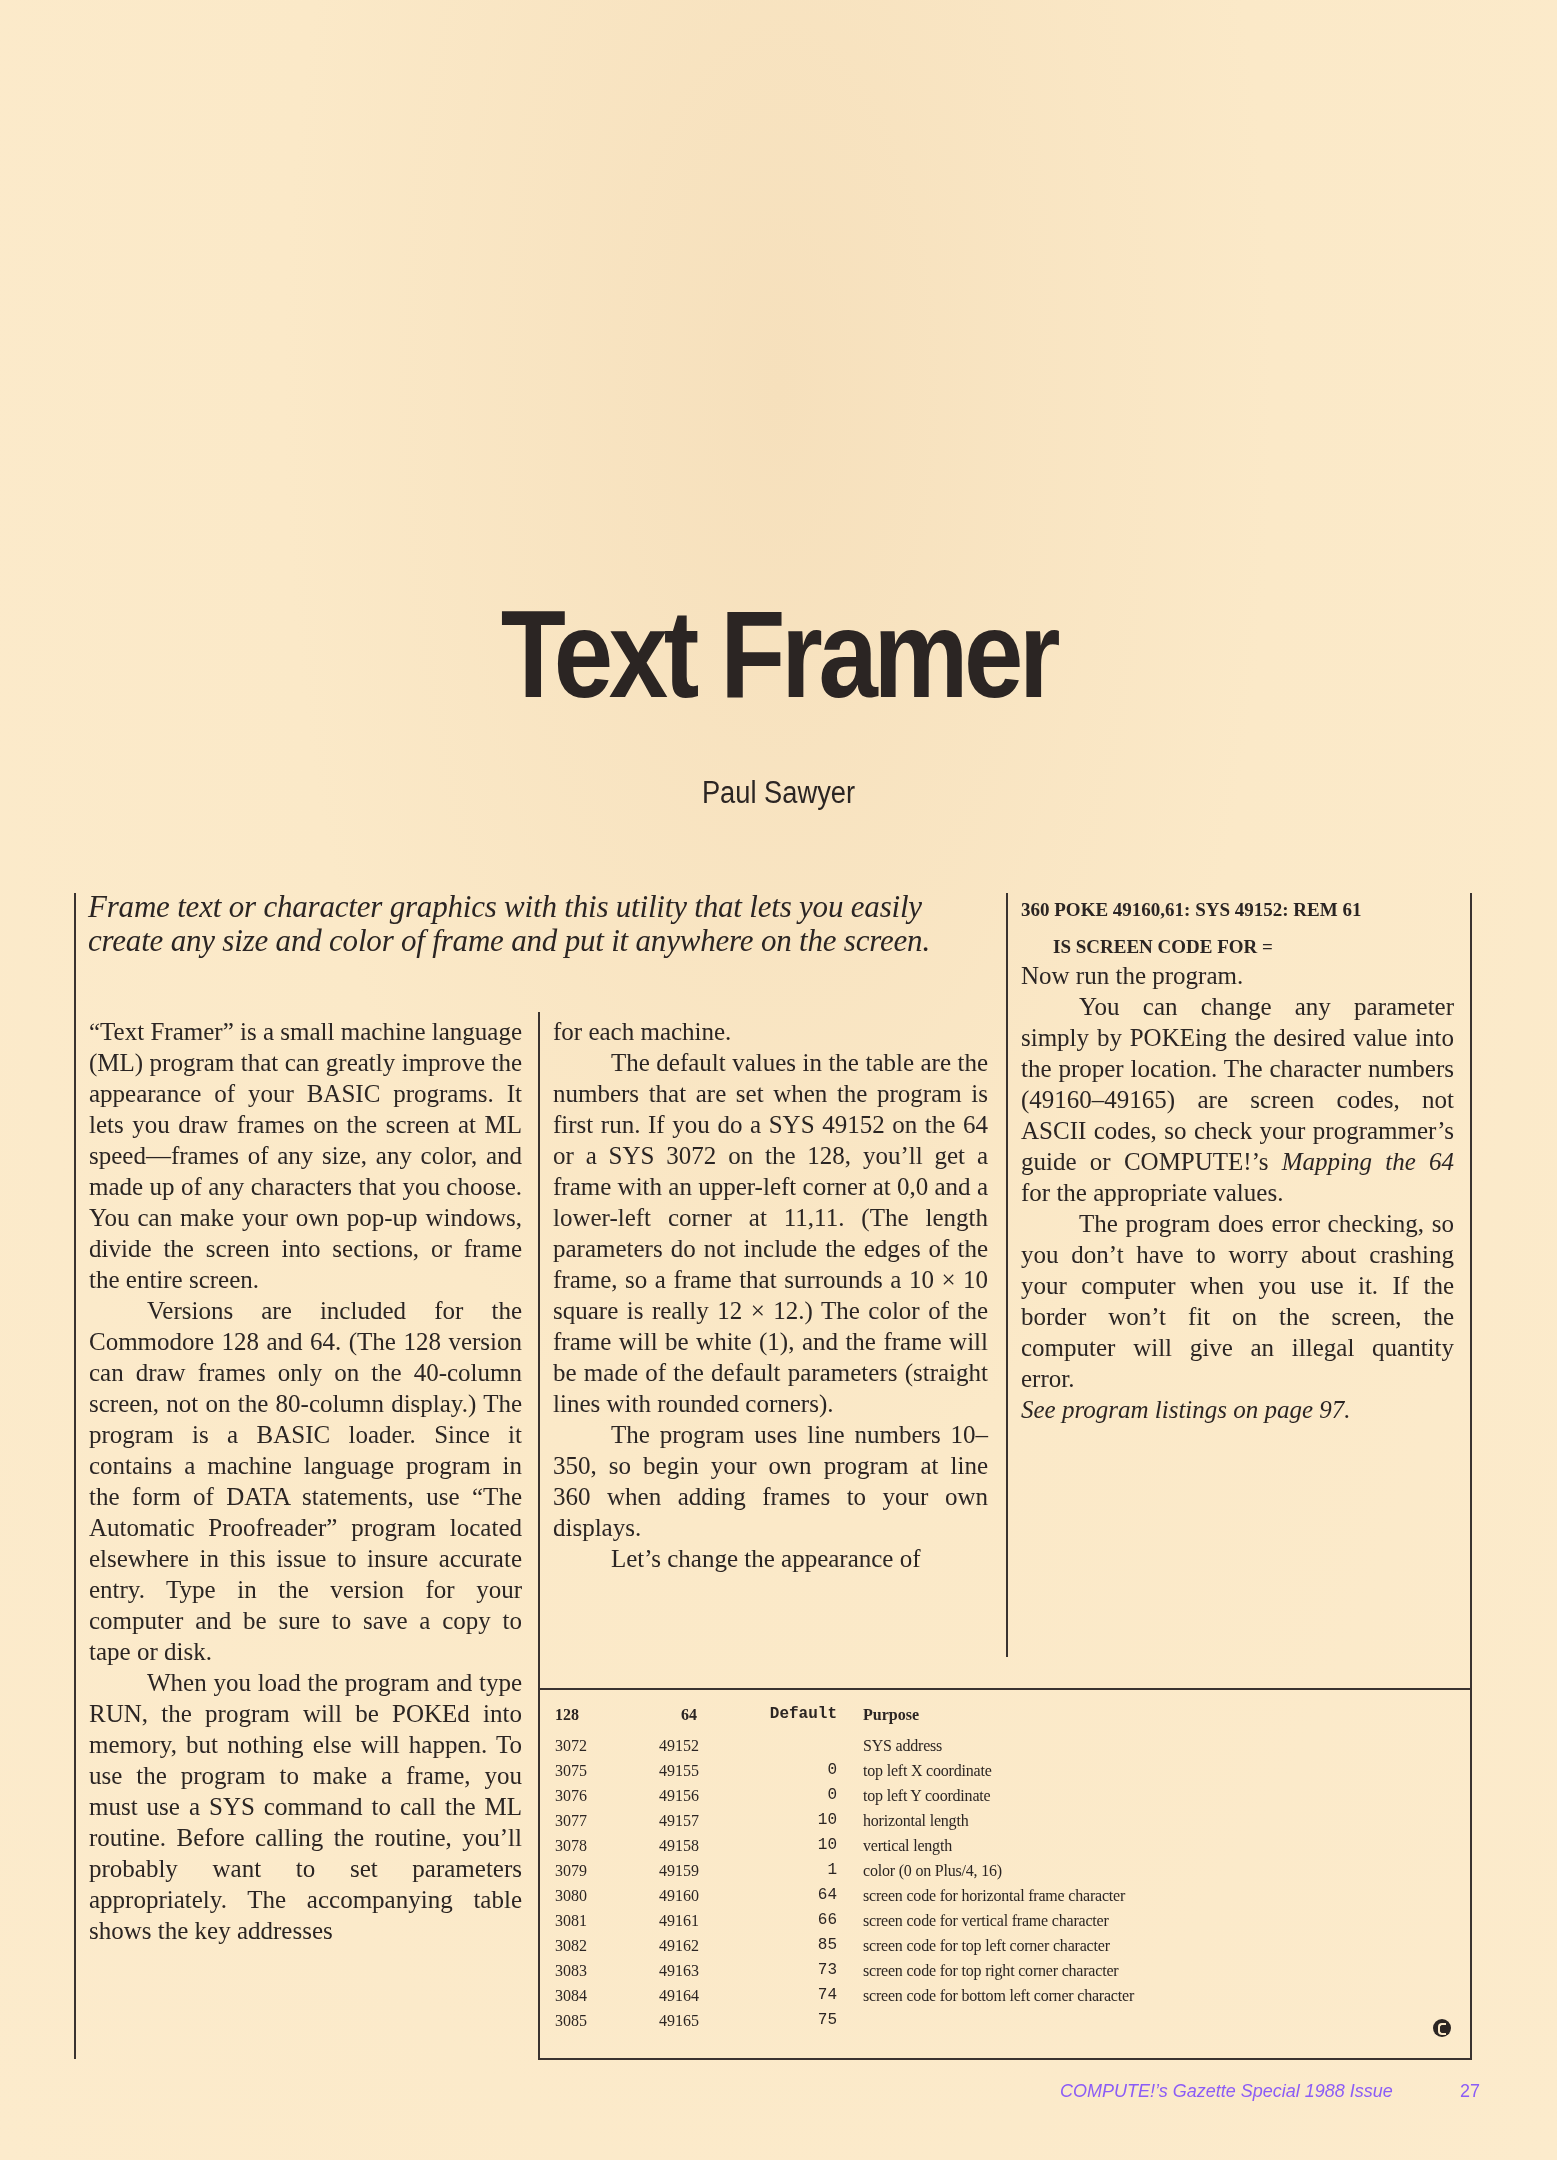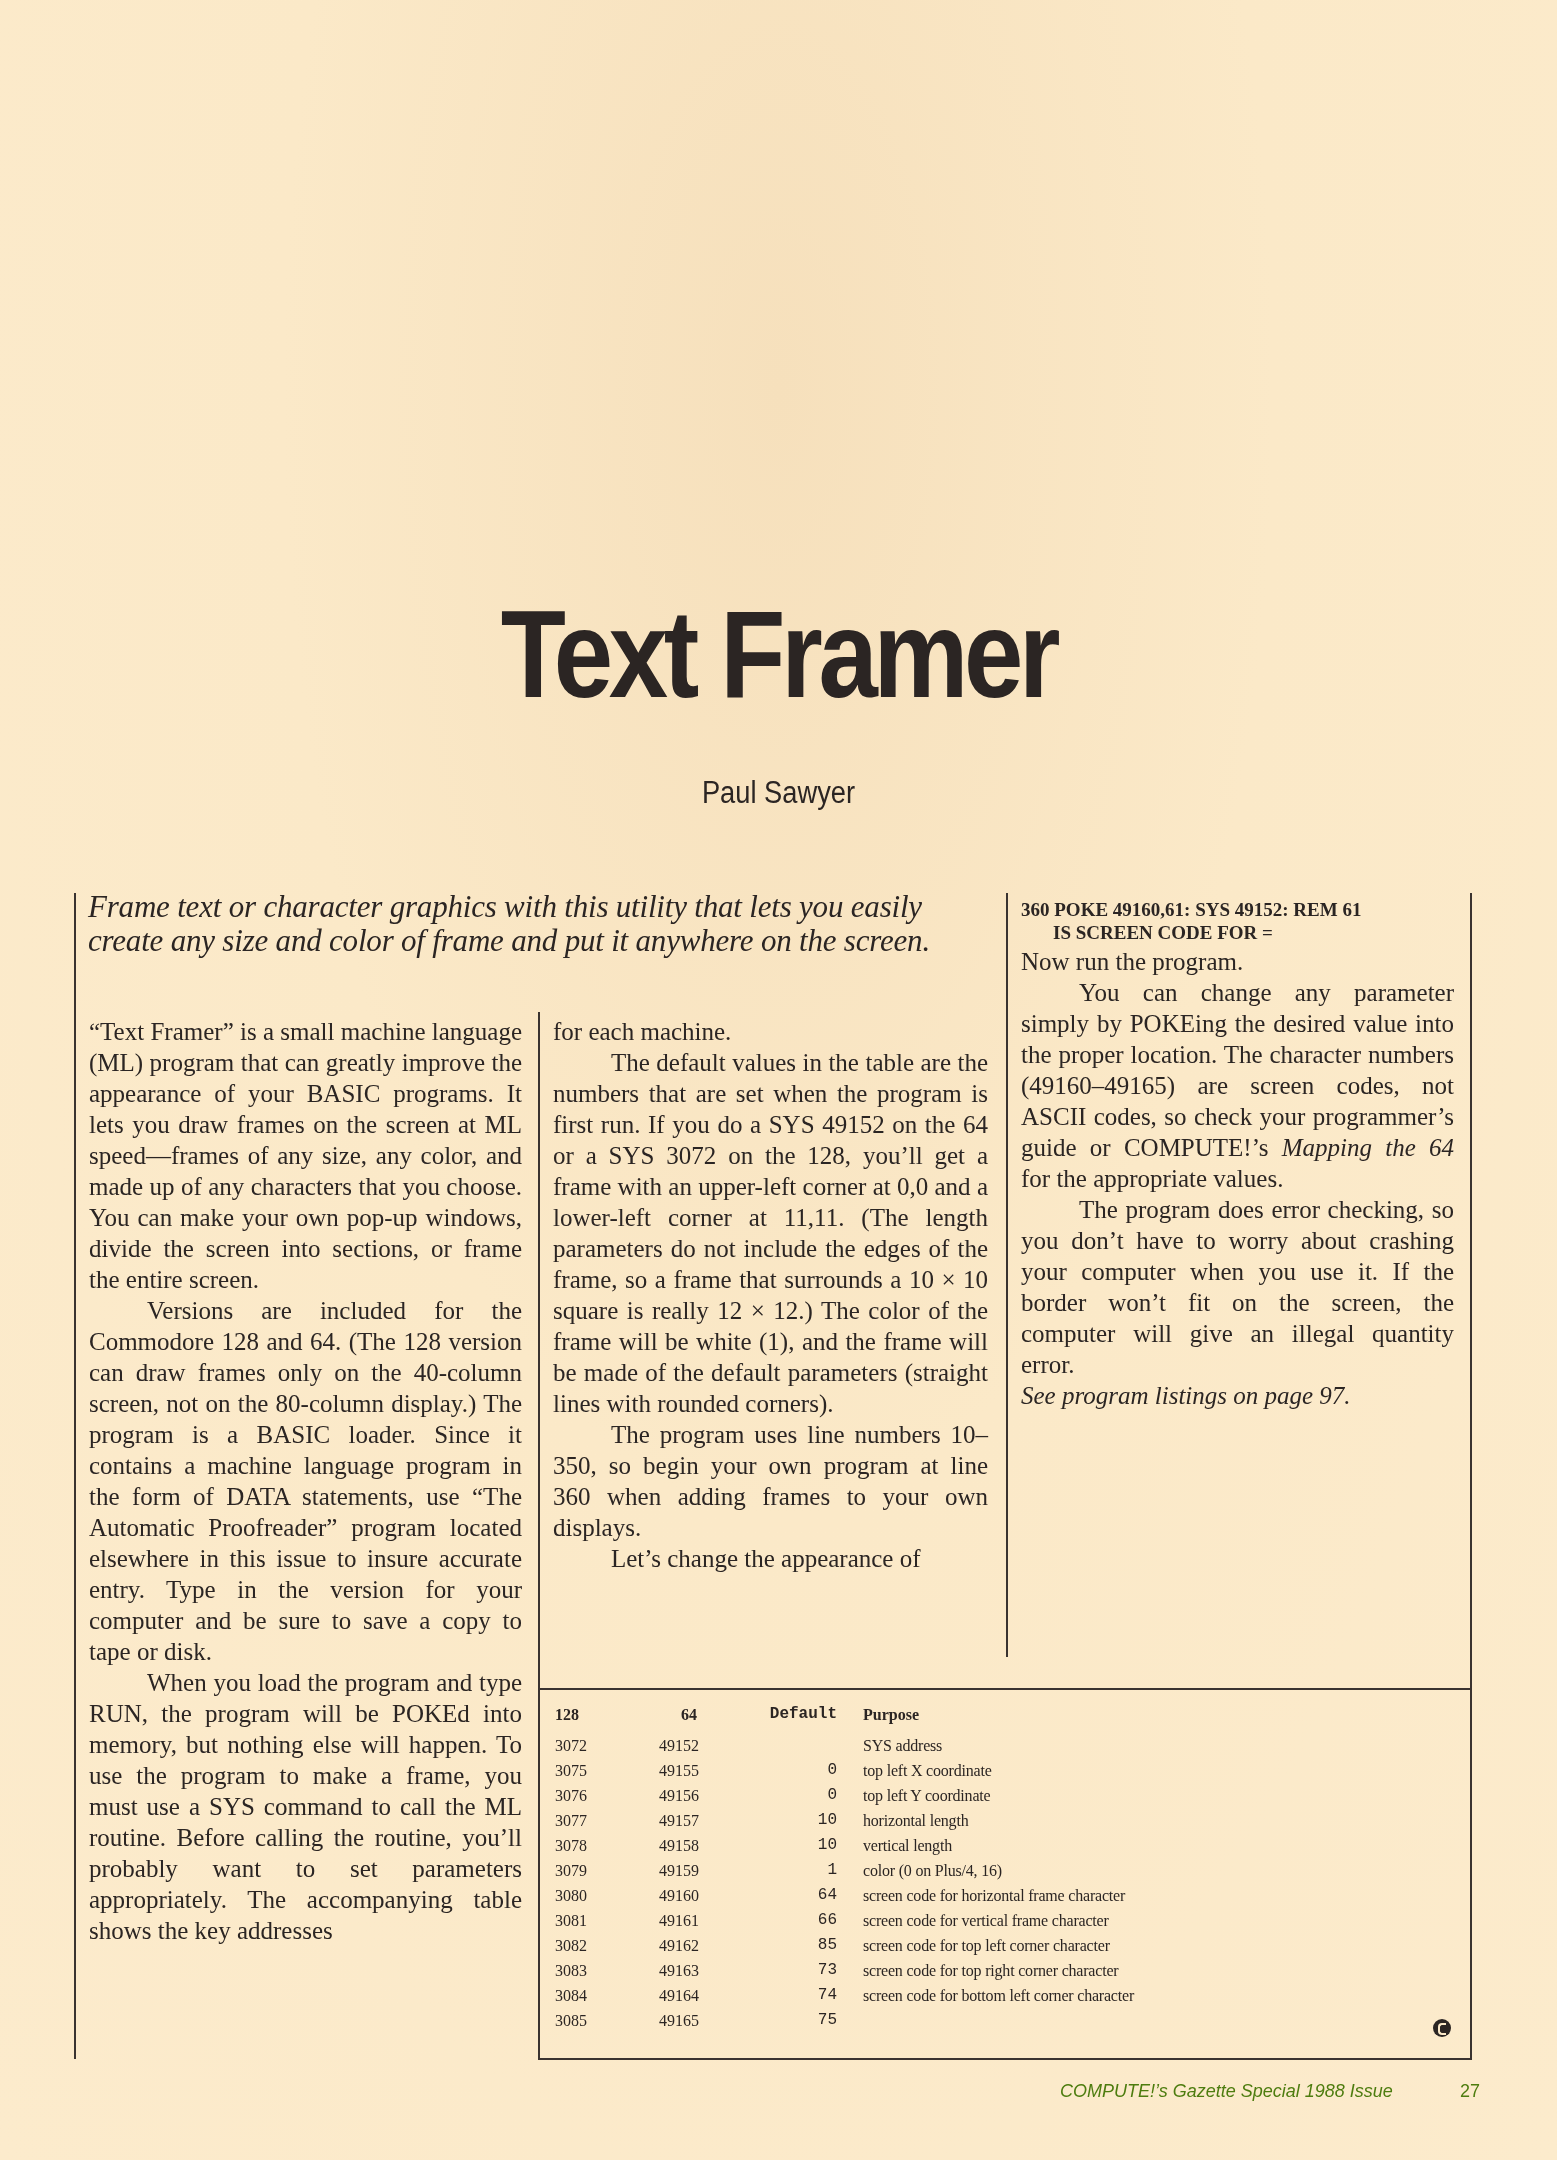--- a/index.html
+++ b/index.html
@@ -45,21 +45,21 @@
       position: absolute;
       font-size: 25px; line-height: 31px; color: #2b2523;
       text-align: justify;
     }
     .col p { margin: 0; }
     .col p.indent { text-indent: 58px; }
     .col .code {
       font-weight: bold; font-size: 19px; line-height: 23px;
       margin: 8px 0 2px 0; text-align: left;
     }
-    .col .code .cont { display: block; padding-left: 32px; }
+    .col .code .cont { display: block; padding-left: 32px; margin-top: 14px; }
     .col .ital { font-style: italic; }
     .col1 { left: 89px; top: 1016px; width: 433px; }
     .col2 { left: 553px; top: 1016px; width: 435px; }
     .col3 { left: 1021px; top: 890px; width: 433px; }
 
     
     .tbl {
       position: absolute; left: 555px; top: 1702px; width: 900px;
       font-size: 16px; line-height: 25px; color: #2b2523;
     }
@@ -77,21 +77,21 @@
       border-radius: 50%; background: #2b2523;
     }
     .endmark::after {
       content: ""; position: absolute; left: 5px; top: 4px; width: 6px; height: 8px;
       border: 2px solid #fbe9c8; border-right: none; border-radius: 4px 0 0 4px;
     }
 
     .footer {
       position: absolute; top: 2081px; left: 1060px; width: 420px;
       font-family: "Liberation Sans", "DejaVu Sans", sans-serif;
-      font-size: 18px; color: #4d7c0f; display: flex; justify-content: space-between;
+      font-size: 18px; color: #8b5cf6; display: flex; justify-content: space-between;
     }
     .footer .pub { font-style: italic; }
   </style>
 </head>
 <body>
 
 <div class="page">
 
   <h1 class="title">Text Framer</h1>
   <div class="byline">Paul Sawyer</div>

